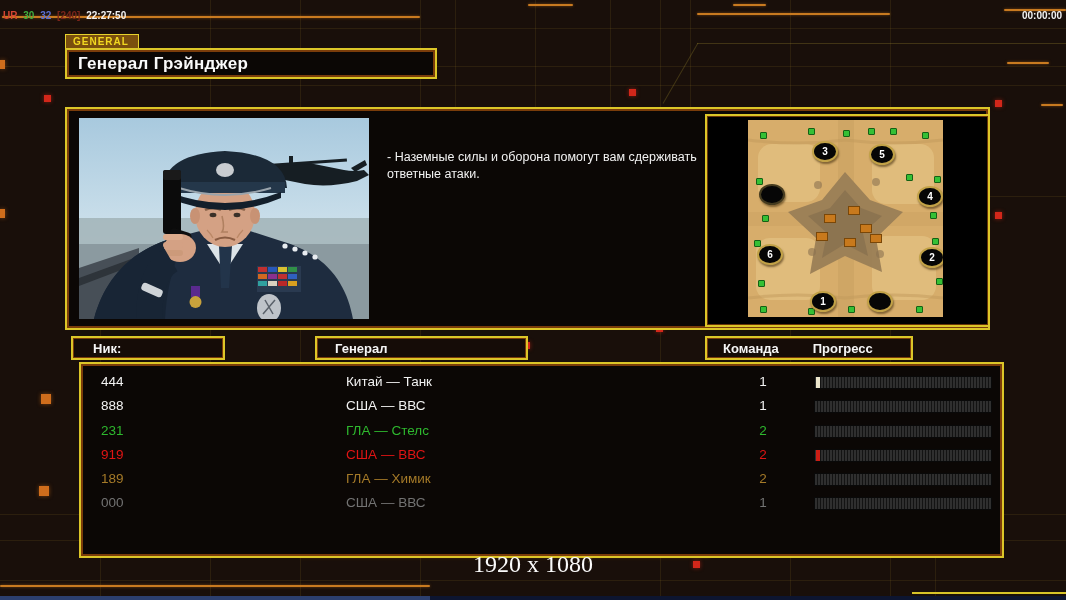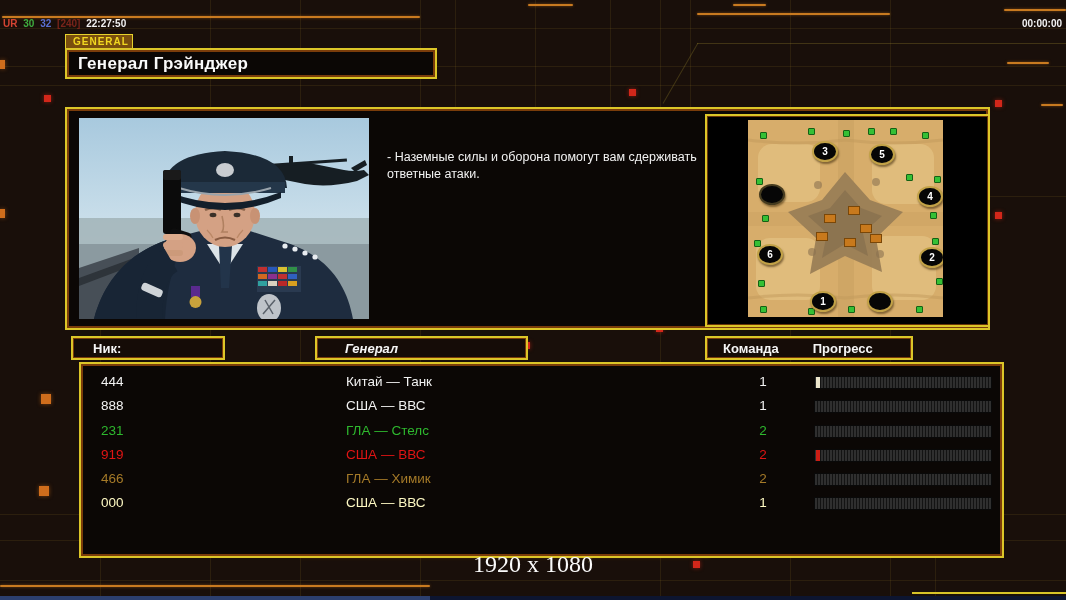--- a/index.html
+++ b/index.html
@@ -17,38 +17,38 @@
   .oline{background:#c87a20;height:2px;border-radius:1px;box-shadow:0 0 3px rgba(220,130,30,.5);}
   .yline{background:#d8c428;height:2px;}
   .sq{width:7px;height:7px;}
   .sq.red{background:#d2271a;box-shadow:0 0 4px rgba(210,40,25,.6);}
   .sq.org{background:#cf6d1c;box-shadow:0 0 4px rgba(207,109,28,.55);}
   .diag{background:rgba(170,150,50,.28);height:1px;transform-origin:left center;}
   .bluebar{position:absolute;left:0;bottom:0;width:1066px;height:4px;background:#0d1530;z-index:1;}
   .bluebar .lft{position:absolute;left:0;top:0;width:430px;height:4px;background:#2c3f6e;}
 
   
-  .hud{position:absolute;top:18px;font-size:10px;font-weight:bold;z-index:5;letter-spacing:0;}
+  .hud{position:absolute;top:10px;font-size:10px;font-weight:bold;z-index:5;letter-spacing:0;}
   .hud-left{left:3px;}
   .hud-left span{margin-right:3px;}
   .hud-ur{color:#d44432;}
   .hud-g{color:#3fae3f;}
   .hud-b{color:#5a6fd2;}
   .hud-dim{color:#7a241a;}
   .hud-time{color:#f2f2f2;}
   .hud-right{right:4px;color:#f2f2f2;}
 
   
   .ybox{border:2px solid #dcc628;box-shadow:inset 0 0 0 2px #7a3c0a;background:#0b0705;}
 
   .gen-tab{
     position:absolute;left:65px;top:34px;z-index:4;
     background:#7a4f0e;border:1px solid #e6d22c;border-bottom:none;
     color:#f2d820;font-size:10px;font-weight:bold;letter-spacing:1px;
-    padding:1px 3px 1px 7px;
+    padding:1px 9px 1px 7px;
   }
   .title-box{
     position:absolute;left:65px;top:48px;width:368px;height:27px;z-index:3;
     display:flex;align-items:center;
   }
   .title-box .t{font-size:17px;font-weight:bold;color:#fafafa;padding-left:11px;letter-spacing:.3px;}
 
   .content-box{position:absolute;left:65px;top:107px;width:921px;height:219px;z-index:2;}
 
   .portrait{position:absolute;left:12px;top:9px;width:290px;height:201px;background:#000;overflow:hidden;}
@@ -73,21 +73,21 @@
   .bldg{position:absolute;width:10px;height:7px;background:#c8791c;border:1px solid #7a4708;z-index:2;}
 
   
   .hdr-box{position:absolute;top:336px;height:20px;z-index:3;display:flex;align-items:center;
     border:2px solid #dcc628;box-shadow:inset 0 0 0 1px #7a3c0a;background:#150c07;}
   .hdr-box .lbl{font-size:13px;font-weight:bold;color:#f5f5f5;}
   .hdr-nick{left:71px;width:150px;}
   .hdr-general{left:315px;width:209px;}
   .hdr-team{left:705px;width:204px;}
   .hdr-nick .lbl{padding-left:20px;}
-  .hdr-general .lbl{padding-left:28px;font-style:italic;}
+  .hdr-general .lbl{padding-left:18px;}
   .hdr-team .lbl.t1{padding-left:16px;}
   .hdr-team .lbl.t2{padding-left:34px;}
 
   .table-box{position:absolute;left:79px;top:362px;width:921px;height:192px;z-index:2;}
   .rows{position:absolute;left:0;top:7px;width:100%;}
   .prow{position:relative;height:24.3px;font-size:13.5px;}
   .prow .nick{position:absolute;left:20px;top:3px;}
   .prow .gen{position:absolute;left:265px;top:3px;}
   .prow .team{position:absolute;left:667px;top:3px;width:30px;text-align:center;}
   .pbar{
@@ -365,26 +365,26 @@
       </div>
       <div class="prow" style="color: rgb(224, 20, 20);">
         <span class="nick">919</span>
         <span class="gen">США — ВВС</span>
         <span class="team">2</span>
         <div class="pbar">
           <div class="tick" style="width: 4px; background: rgb(204, 29, 20);"></div>
         </div>
       </div>
       <div class="prow" style="color: rgb(165, 122, 40);">
-        <span class="nick">466</span>
+        <span class="nick">189</span>
         <span class="gen">ГЛА — Химик</span>
         <span class="team">2</span>
         <div class="pbar"></div>
       </div>
-      <div class="prow" style="color: #fef9c3;">
+      <div class="prow" style="color: #737373;">
         <span class="nick">000</span>
         <span class="gen">США — ВВС</span>
         <span class="team">1</span>
         <div class="pbar"></div>
       </div>
     </div>
 </div>
 
 <div class="resolution">1920 x 1080</div>
 

